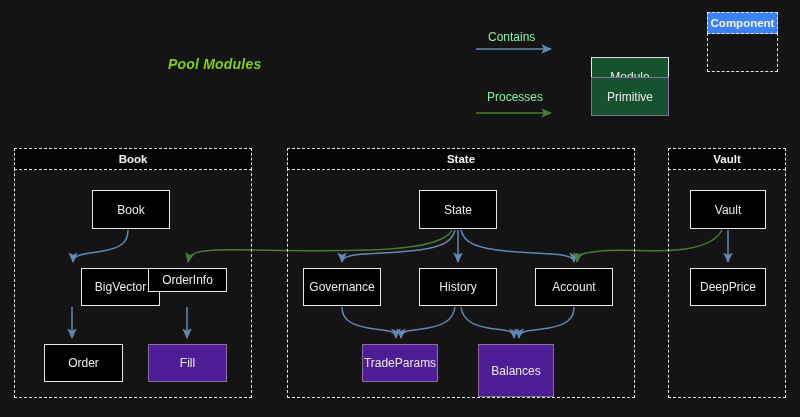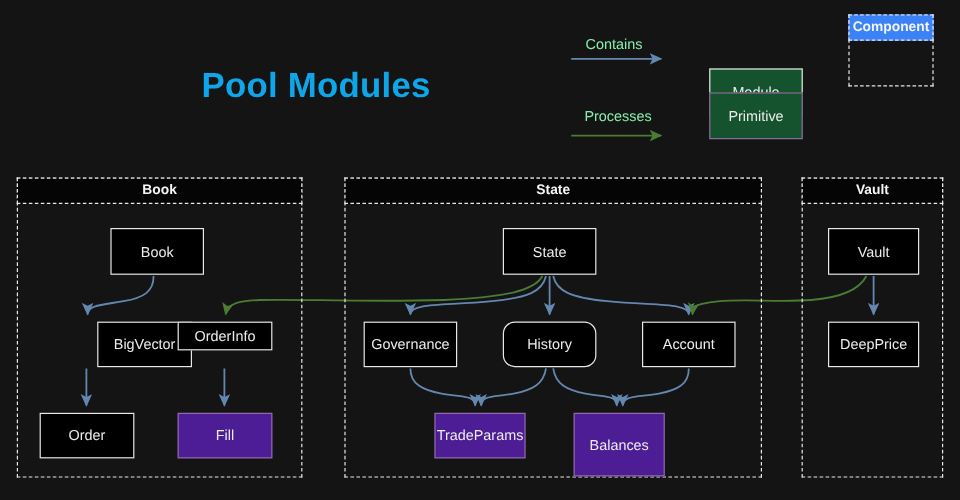--- a/index.html
+++ b/index.html
@@ -19,25 +19,26 @@
     position: absolute;
     left: 0; top: 0;
     width: 800px;
     height: 417px;
     pointer-events: none;
   }
   .title {
     position: absolute;
     left: 168px;
     top: 56px;
-    font-size: 29px;
+    font-size: 14px;
     font-weight: bold;
-    color: #0ea5e9;
+    color: #84cc16;
     letter-spacing: 0.2px;
     white-space: nowrap;
+    font-style: italic;
   }
   
   .node {
     position: absolute;
     box-sizing: border-box;
     display: flex;
     align-items: center;
     justify-content: center;
     font-size: 12px;
     color: #ececec;
@@ -188,26 +189,26 @@
 
   <div class="cluster" style="left:287px; top:148px; width:348px; height:250px;"></div>
   <div class="cluster-head" style="left:287px; top:148px; width:348px; height:22px;">State</div>
 
   <div class="cluster" style="left:668px; top:148px; width:118px; height:250px;"></div>
   <div class="cluster-head" style="left:668px; top:148px; width:118px; height:22px;">Vault</div>
 
   <div class="node module" style="left:92px; top:190px; width:78px; height:39px;">Book</div>
   <div class="node module" style="left:33px; top:268px; width:79px; height:38px;margin-left:48px;">BigVector</div>
   <div class="node module" style="left:148px; top:268px; width:79px; height:24px;">OrderInfo</div>
-  <div class="node module" style="left:33px; top:344px; width:79px; height:38px;">Order</div>
+  <div class="node module" style="left:44px; top:344px; width:79px; height:38px;">Order</div>
   <div class="node primitive" style="left:148px; top:344px; width:79px; height:38px;">Fill</div>
 
   <div class="node module" style="left:419px; top:190px; width:78px; height:39px;">State</div>
   <div class="node module" style="left:303px; top:268px; width:78px; height:38px;">Governance</div>
-  <div class="node module" style="left:419px; top:268px; width:78px; height:38px;border-radius:10px;">History</div>
+  <div class="node module" style="left:419px; top:268px; width:78px; height:38px;">History</div>
   <div class="node module" style="left:535px; top:268px; width:78px; height:38px;">Account</div>
   <div class="node primitive" style="left:362px; top:344px; width:76px; height:38px;">TradeParams</div>
   <div class="node primitive" style="left:478px; top:344px; width:76px; height:53px;">Balances</div>
 
   <div class="node module" style="left:690px; top:190px; width:76px; height:39px;">Vault</div>
   <div class="node module" style="left:690px; top:268px; width:76px; height:38px;">DeepPrice</div>
 
 </div>
 
 </body></html>

